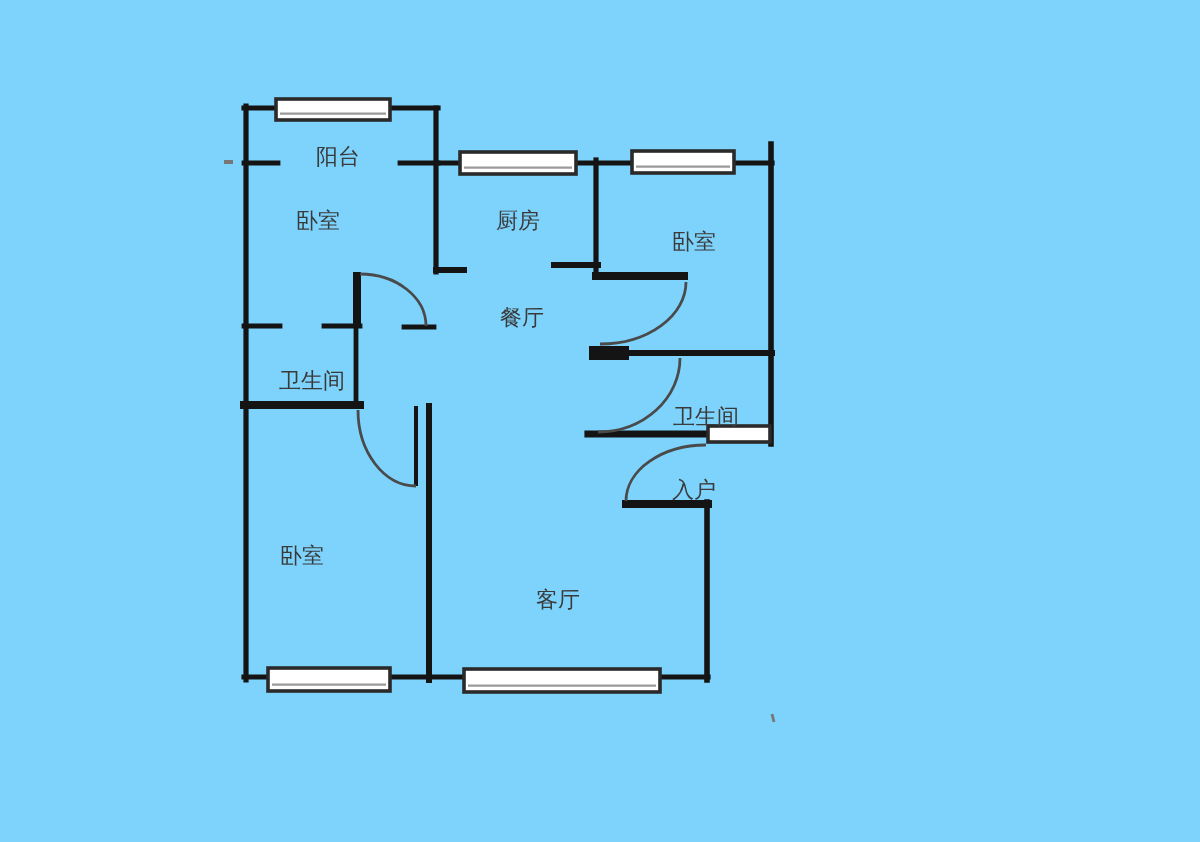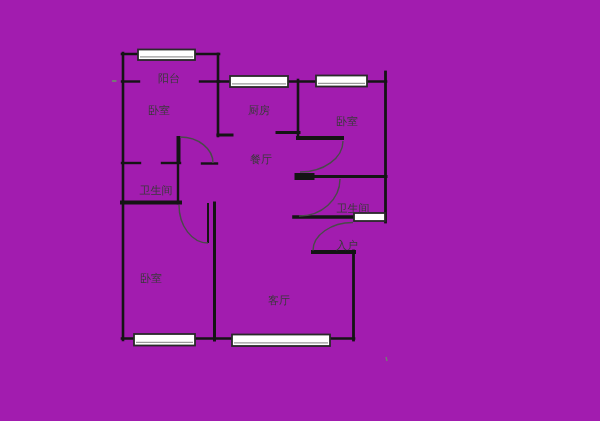--- a/index.html
+++ b/index.html
@@ -1,16 +1,16 @@
 <!DOCTYPE html>
 <html><head>
 <meta charset="utf-8">
 <style>
   html,body{margin:0;padding:0;background:#fff;}
-  .stage{position:relative;width:600px;height:421px;background:#a21caf;overflow:hidden;}
+  .stage{position:relative;width:600px;height:421px;background:#7dd3fc;overflow:hidden;}
   svg{position:absolute;left:0;top:0;}
   text{font-family:"DejaVu Sans","Liberation Sans",sans-serif;}
 </style>
 </head>
 <body>
 
 <div class="stage">
   <svg width="600" height="421" viewBox="0 0 600 421" xmlns="http://www.w3.org/2000/svg">
       <line x1="123" y1="53" x2="123" y2="340" stroke="#141414" stroke-width="2.6" stroke-linecap="square"></line>
       <line x1="122" y1="54" x2="219" y2="54" stroke="#141414" stroke-width="2.6" stroke-linecap="square"></line>

